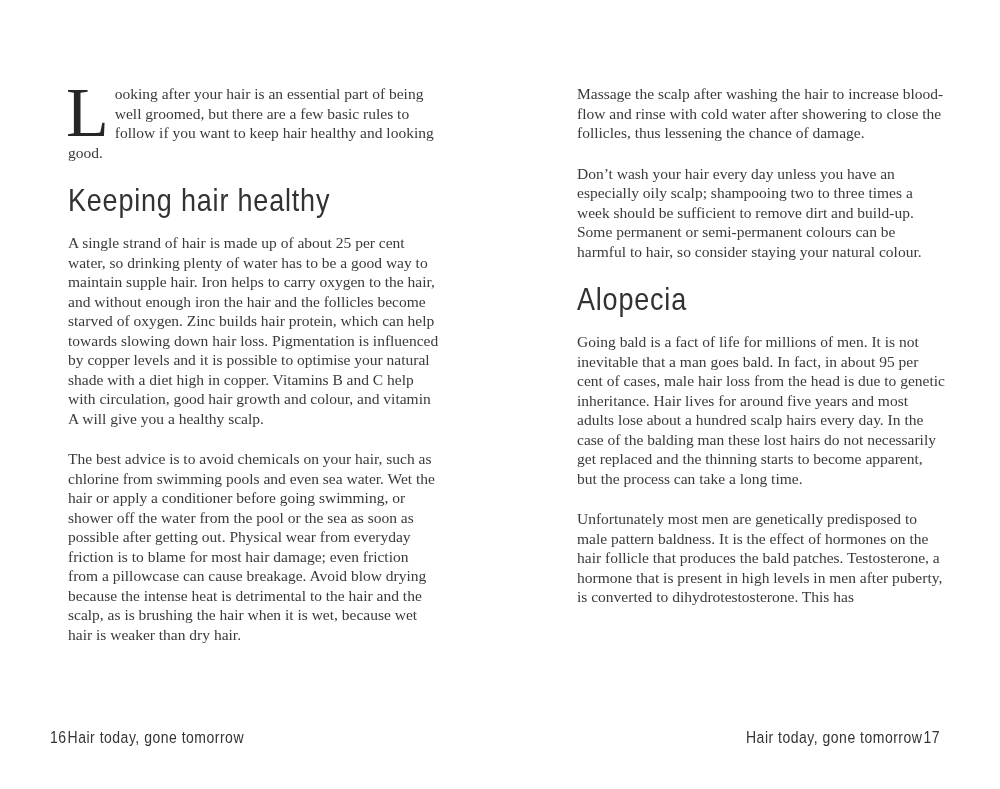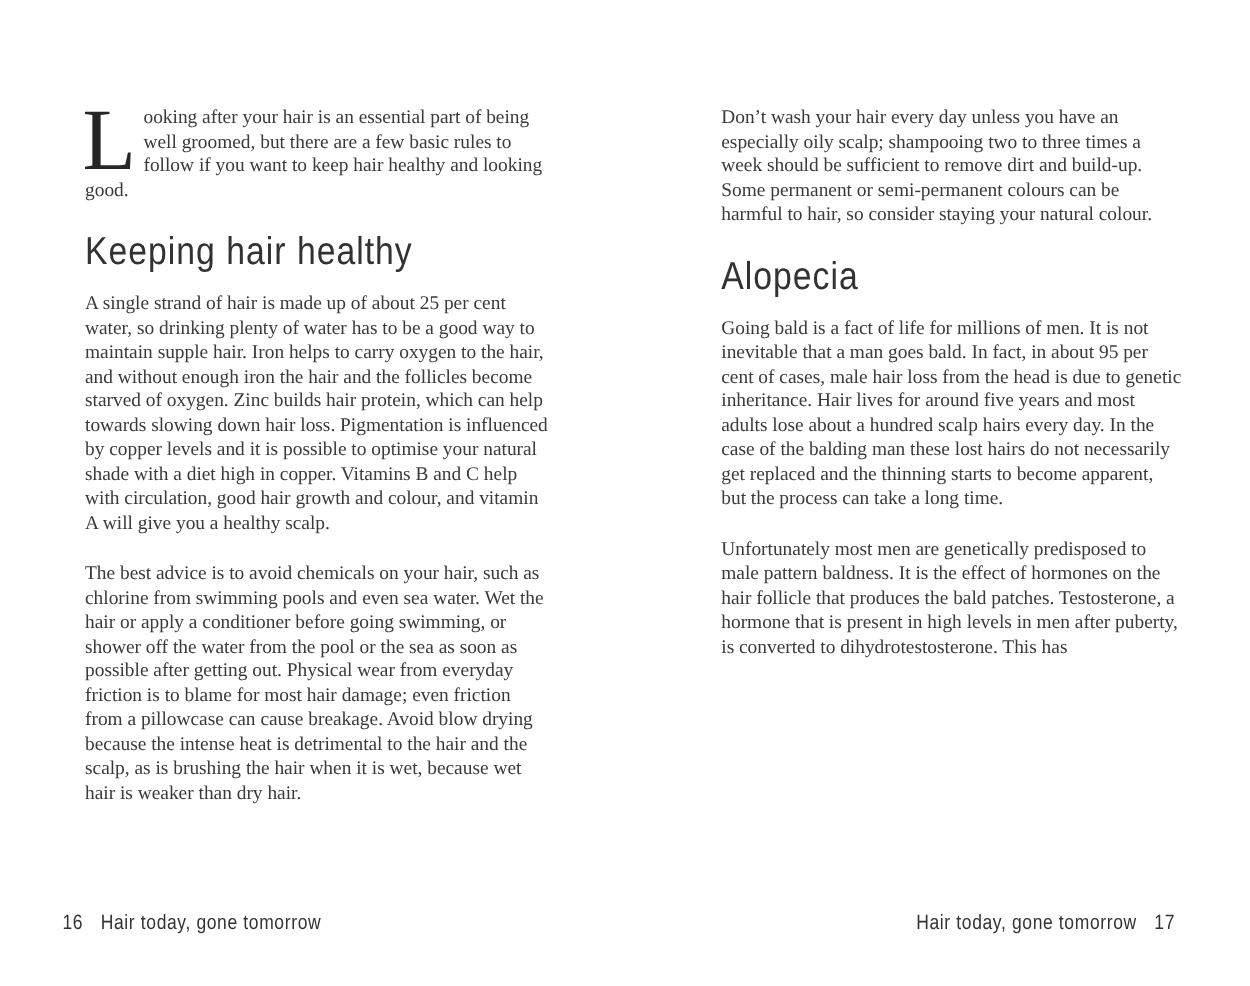--- a/index.html
+++ b/index.html
@@ -43,21 +43,21 @@
     color:#323232;
     margin:23px 0 14px 0;
     transform:scaleY(1.15);
     transform-origin:0 80%;
   }
 
   .footer {
     position:absolute;
     bottom:42px;
     display:flex;
-    gap:14px;
+    gap:1px;
     align-items:baseline;
     font-family:"Liberation Sans", sans-serif;
     font-size:14px;
     letter-spacing:0.5px;
     color:#333333;
   }
   .footer.left  { left:50px; }
   .footer.right { right:60px; }
   .footer span {
     display:inline-block;
@@ -73,20 +73,21 @@
   <section class="column left">
     <p class="body">
       <span class="dropcap">L</span><span>ooking after your hair is an essential part of being well groomed, but there are a few basic rules to follow if you want to keep hair healthy and looking good.</span>
     </p>
     <h2 class="heading">Keeping hair healthy</h2>
     <p class="body">A single strand of hair is made up of about 25 per cent water, so drinking plenty of water has to be a good way to maintain supple hair. Iron helps to carry oxygen to the hair, and without enough iron the hair and the follicles become starved of oxygen. Zinc builds hair protein, which can help towards slowing down hair loss. Pigmentation is influenced by copper levels and it is possible to optimise your natural shade with a diet high in copper. Vitamins B and C help with circulation, good hair growth and colour, and vitamin A will give you a healthy scalp.</p>
     <p class="body">The best advice is to avoid chemicals on your hair, such as chlorine from swimming pools and even sea water. Wet the hair or apply a conditioner before going swimming, or shower off the water from the pool or the sea as soon as possible after getting out. Physical wear from everyday friction is to blame for most hair damage; even friction from a pillowcase can cause breakage. Avoid blow drying because the intense heat is detrimental to the hair and the scalp, as is brushing the hair when it is wet, because wet hair is weaker than dry hair.</p>
   </section>
 
   <section class="column right">
+    <p class="body">Massage the scalp after washing the hair to increase blood-flow and rinse with cold water after showering to close the follicles, thus lessening the chance of damage.</p>
     <p class="body">Don’t wash your hair every day unless you have an especially oily scalp; shampooing two to three times a week should be sufficient to remove dirt and build-up. Some permanent or semi-permanent colours can be harmful to hair, so consider staying your natural colour.</p>
     <h2 class="heading">Alopecia</h2>
     <p class="body">Going bald is a fact of life for millions of men. It is not inevitable that a man goes bald. In fact, in about 95 per cent of cases, male hair loss from the head is due to genetic inheritance. Hair lives for around five years and most adults lose about a hundred scalp hairs every day. In the case of the balding man these lost hairs do not necessarily get replaced and the thinning starts to become apparent, but the process can take a long time.</p>
     <p class="body">Unfortunately most men are genetically predisposed to male pattern baldness. It is the effect of hormones on the hair follicle that produces the bald patches. Testosterone, a hormone that is present in high levels in men after puberty, is converted to dihydrotestosterone. This has</p>
   </section>
 
   <div class="footer left">
     <span>16</span>
     <span>Hair today, gone tomorrow</span>
   </div>

